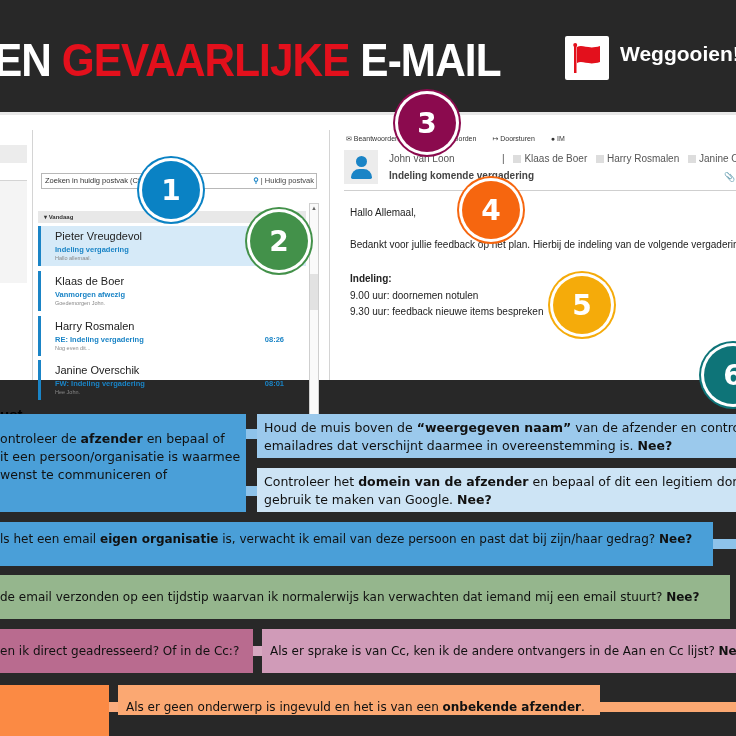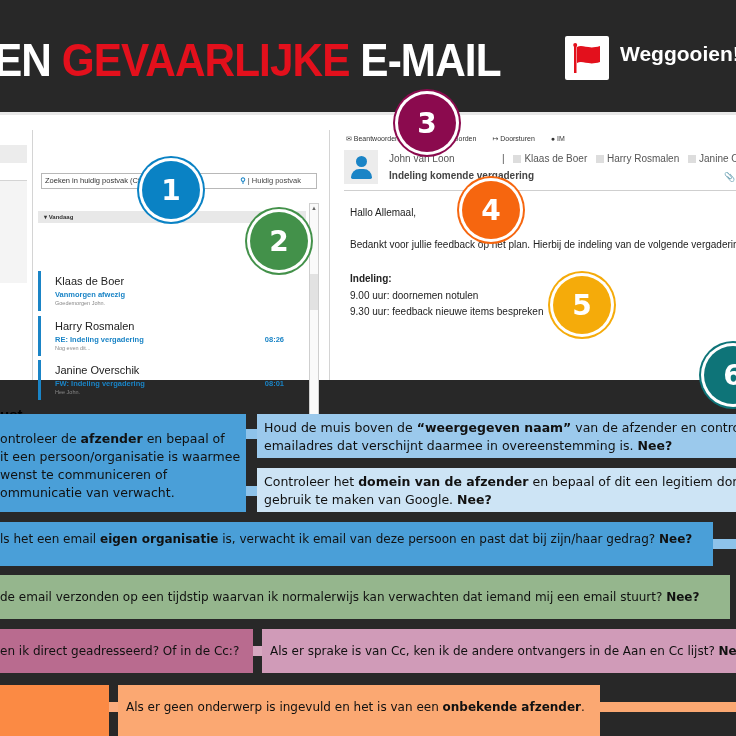--- a/index.html
+++ b/index.html
@@ -36,21 +36,21 @@
     .leftnav .brand {
       position: absolute; left: 0; top: 247px; color: #000000; font-weight: bold; font-size: 15px; margin-top: 44px;
     }
     .divider1 { position: absolute; left: 32px; top: 15px; width: 1px; height: 250px; background: #d4d4d4; }
 
     .maillist { position: absolute; left: 36px; top: 15px; width: 284px; height: 250px; margin-top: 40px; }
     .search {
       position: absolute; left: 5px; top: 3px; width: 276px; height: 16px;
       border: 1px solid #b8b8b8; font-size: 7.5px; color: #333; line-height: 14px; padding-left: 3px;
     }
-    .search .right { position: absolute; right: 15px; top: 0; color: #444; }
+    .search .right { position: absolute; right: 2px; top: 0; color: #444; }
     .search .mag { color: #1a84c6; font-weight: bold; }
     .filters { position: absolute; left: 5px; top: 24px; width: 270px; height: 14px; }
     .filters .f-all { position: absolute; left: 0; top: 0; color: #1a84c6; font-size: 11px; }
     .filters .f-unread { position: absolute; left: 34px; top: 0; color: #444; font-size: 11px; }
     .filters .f-sort { position: absolute; left: 157px; top: 3px; color: #444; font-size: 7.5px; }
     .filters .f-order { position: absolute; left: 218px; top: 3px; color: #444; font-size: 7.5px; }
     .scroll { position: absolute; left: 273px; top: 33px; width: 10px; height: 220px; border: 1px solid #cfcfcf; background: #fafafa; }
     .scroll .thumb { position: absolute; left: 0; top: 70px; width: 8px; height: 36px; background: #e2e2e2; }
     .scroll .up, .scroll .dn { position: absolute; left: 1px; font-size: 6px; color: #666; }
     .scroll .up { top: 1px; } .scroll .dn { bottom: 1px; }
@@ -119,20 +119,27 @@
   </div>
   <div class="divider1"></div>
 
   <div class="maillist">
     <div class="search">
       <span>Zoeken in huidig postvak (Ctrl E)</span>
       <span class="right"><span class="mag">⚲</span> | <span>Huidig postvak</span></span>
     </div>
     <div class="group">▾ Vandaag</div>
 
+    <div class="msg sel" style="top:56px">
+      <div class="accent"></div>
+      <div class="from">Pieter Vreugdevol</div>
+      <div class="subj">Indeling vergadering</div>
+      <div class="prev">Hallo allemaal.</div>
+      <div class="time">10:56</div>
+    </div>
     <div class="msg" style="top:101px">
       <div class="accent"></div>
       <div class="from">Klaas de Boer</div>
       <div class="subj">Vanmorgen afwezig</div>
       <div class="prev">Goedemorgen John.</div>
       <div class="time"></div>
     </div>
     <div class="msg" style="top:146px">
       <div class="accent"></div>
       <div class="from">Harry Rosmalen</div>
@@ -191,21 +198,20 @@
 <div class="badge" style="left:250px;top:212px;--c:#43914a">2</div>
 <div class="badge" style="left:398px;top:94px;--c:#8b0a4e">3</div>
 <div class="badge" style="left:462px;top:181px;--c:#f6660f">4</div>
 <div class="badge" style="left:553px;top:276px;--c:#f5ab0a">5</div>
 <div class="badge" style="left:704px;top:346px;--c:#0e7478">6</div>
 
 <div class="box" style="left:0;top:414px;width:246px;height:98px;background:#4a9fd8;padding:16px 0 0 0;">
   <div><span>ontroleer de </span><b>afzender</b><span> en bepaal of</span></div>
   <div>it een persoon/organisatie is waarmee</div>
   <div> wenst te communiceren of</div>
-  <div>ommunicatie van verwacht.</div>
 </div>
 <div class="conn" style="left:246px;top:429px;width:12px;background:#8ec3ea"></div>
 <div class="conn" style="left:246px;top:486px;width:12px;background:#8ec3ea"></div>
 
 <div class="box" style="left:257px;top:414px;width:479px;height:44px;background:#9bc9ec;padding:5px 0 0 7px;">
   <div><span>Houd de muis boven de </span><b>“weergegeven naam”</b><span> van de afzender en controleer of het</span></div>
   <div><span>emailadres dat verschijnt daarmee in overeenstemming is. </span><b>Nee?</b></div>
 </div>
 <div class="box" style="left:257px;top:468px;width:479px;height:44px;background:#cde4f5;padding:5px 0 0 7px;">
   <div><span>Controleer het </span><b>domein van de afzender</b><span> en bepaal of dit een legitiem dom-</span></div>
@@ -224,16 +230,16 @@
 <div class="box" style="left:0;top:629px;width:253px;height:44px;background:#b96b8f;padding:13px 0 0 0;font-size:12px;">
   <span>en ik direct geadresseerd? Of in de Cc:?</span>
 </div>
 <div class="conn" style="left:253px;top:646px;width:10px;background:#d7a8c0"></div>
 <div class="box" style="left:262px;top:629px;width:474px;height:44px;background:#d09bb8;padding:13px 0 0 8px;font-size:12px;">
   <span>Als er sprake is van Cc, ken ik de andere ontvangers in de Aan en Cc lijst? </span><b>Nee?</b>
 </div>
 
 <div class="box" style="left:0;top:685px;width:109px;height:51px;background:#fb8a44;"></div>
 <div class="conn" style="left:109px;top:702px;width:10px;background:#fbac7e"></div>
-<div class="box" style="left:118px;top:685px;width:482px;height:52px;background:#fba872;padding:13px 0 0 8px;font-size:12px;">
+<div class="box" style="left:118px;top:685px;width:482px;height:30px;background:#fba872;padding:13px 0 0 8px;font-size:12px;">
   <span>Als er geen onderwerp is ingevuld en het is van een </span><b>onbekende afzender</b><span>.</span>
 </div>
 <div class="conn" style="left:600px;top:702px;width:136px;background:#fba872"></div>
 
 </body></html>

